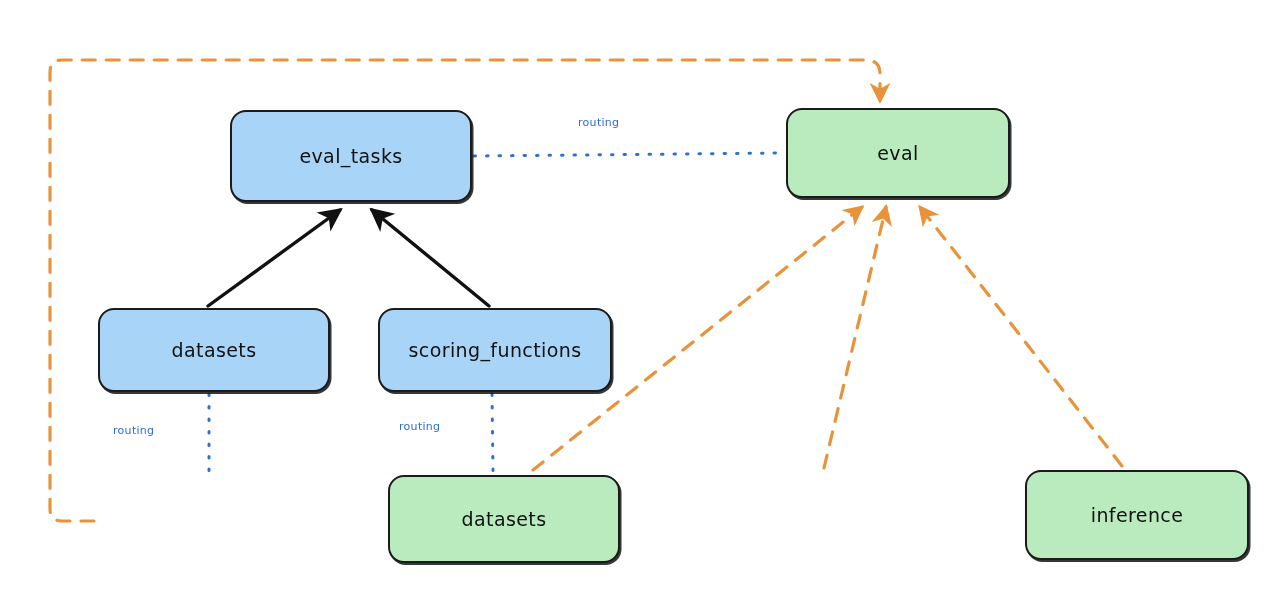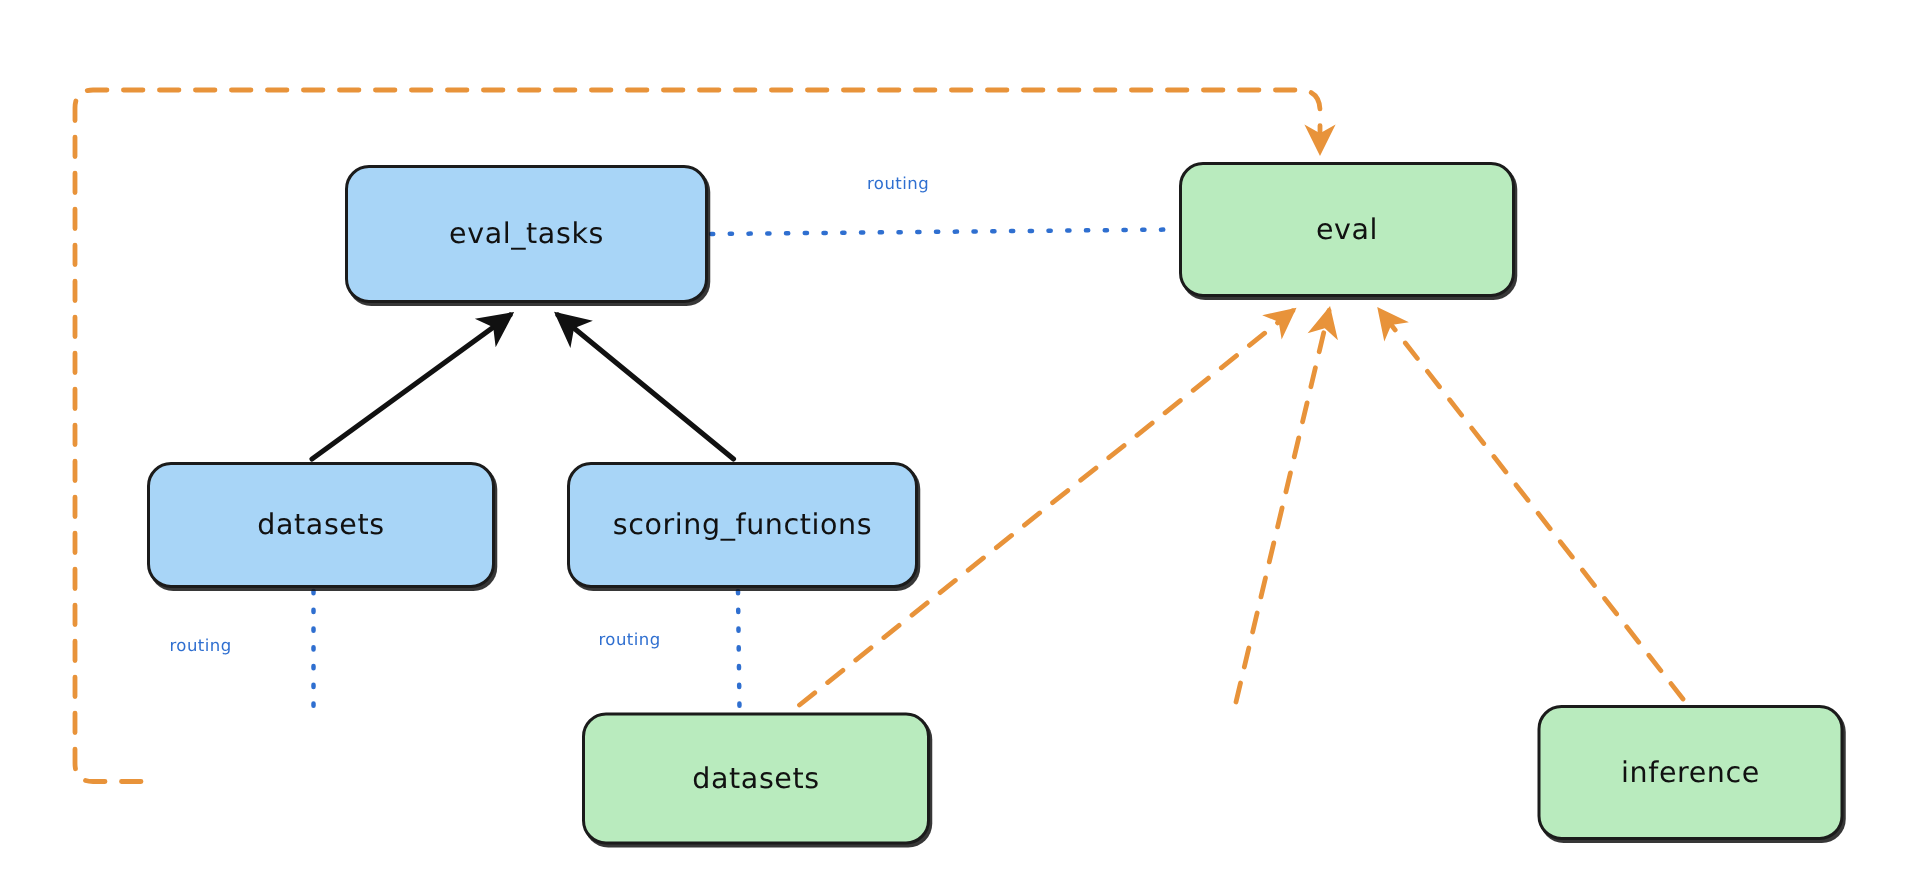--- a/index.html
+++ b/index.html
@@ -111,17 +111,17 @@
   <div class="node blue" style="left:378px; top:308px; width:234px; height:84px;">
     <span class="node-label">scoring_functions</span>
   </div>
 
 
   <div class="node green" style="left:388px; top:475px; width:232px; height:88px;">
     <span class="node-label">datasets</span>
   </div>
 
 
-  <div class="node green" style="left:1025px; top:470px; width:204px; height:90px;">
+  <div class="node green" style="left:1025px; top:470px; width:224px; height:90px;">
     <span class="node-label">inference</span>
   </div>
 
 </div>
 
 </body></html>

